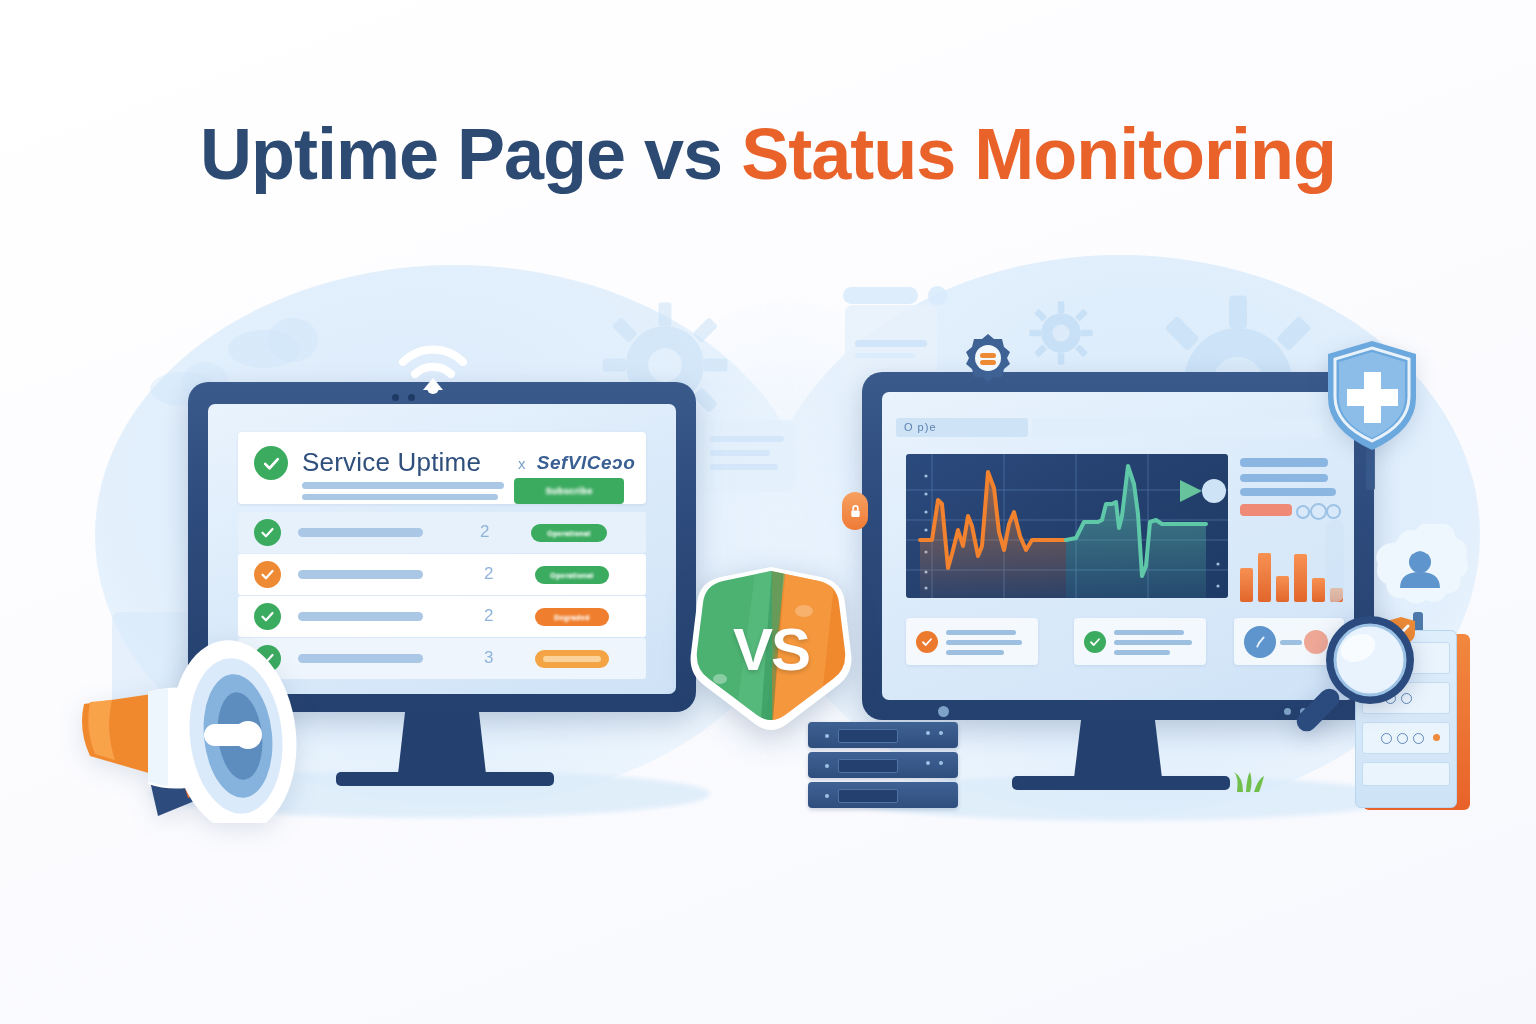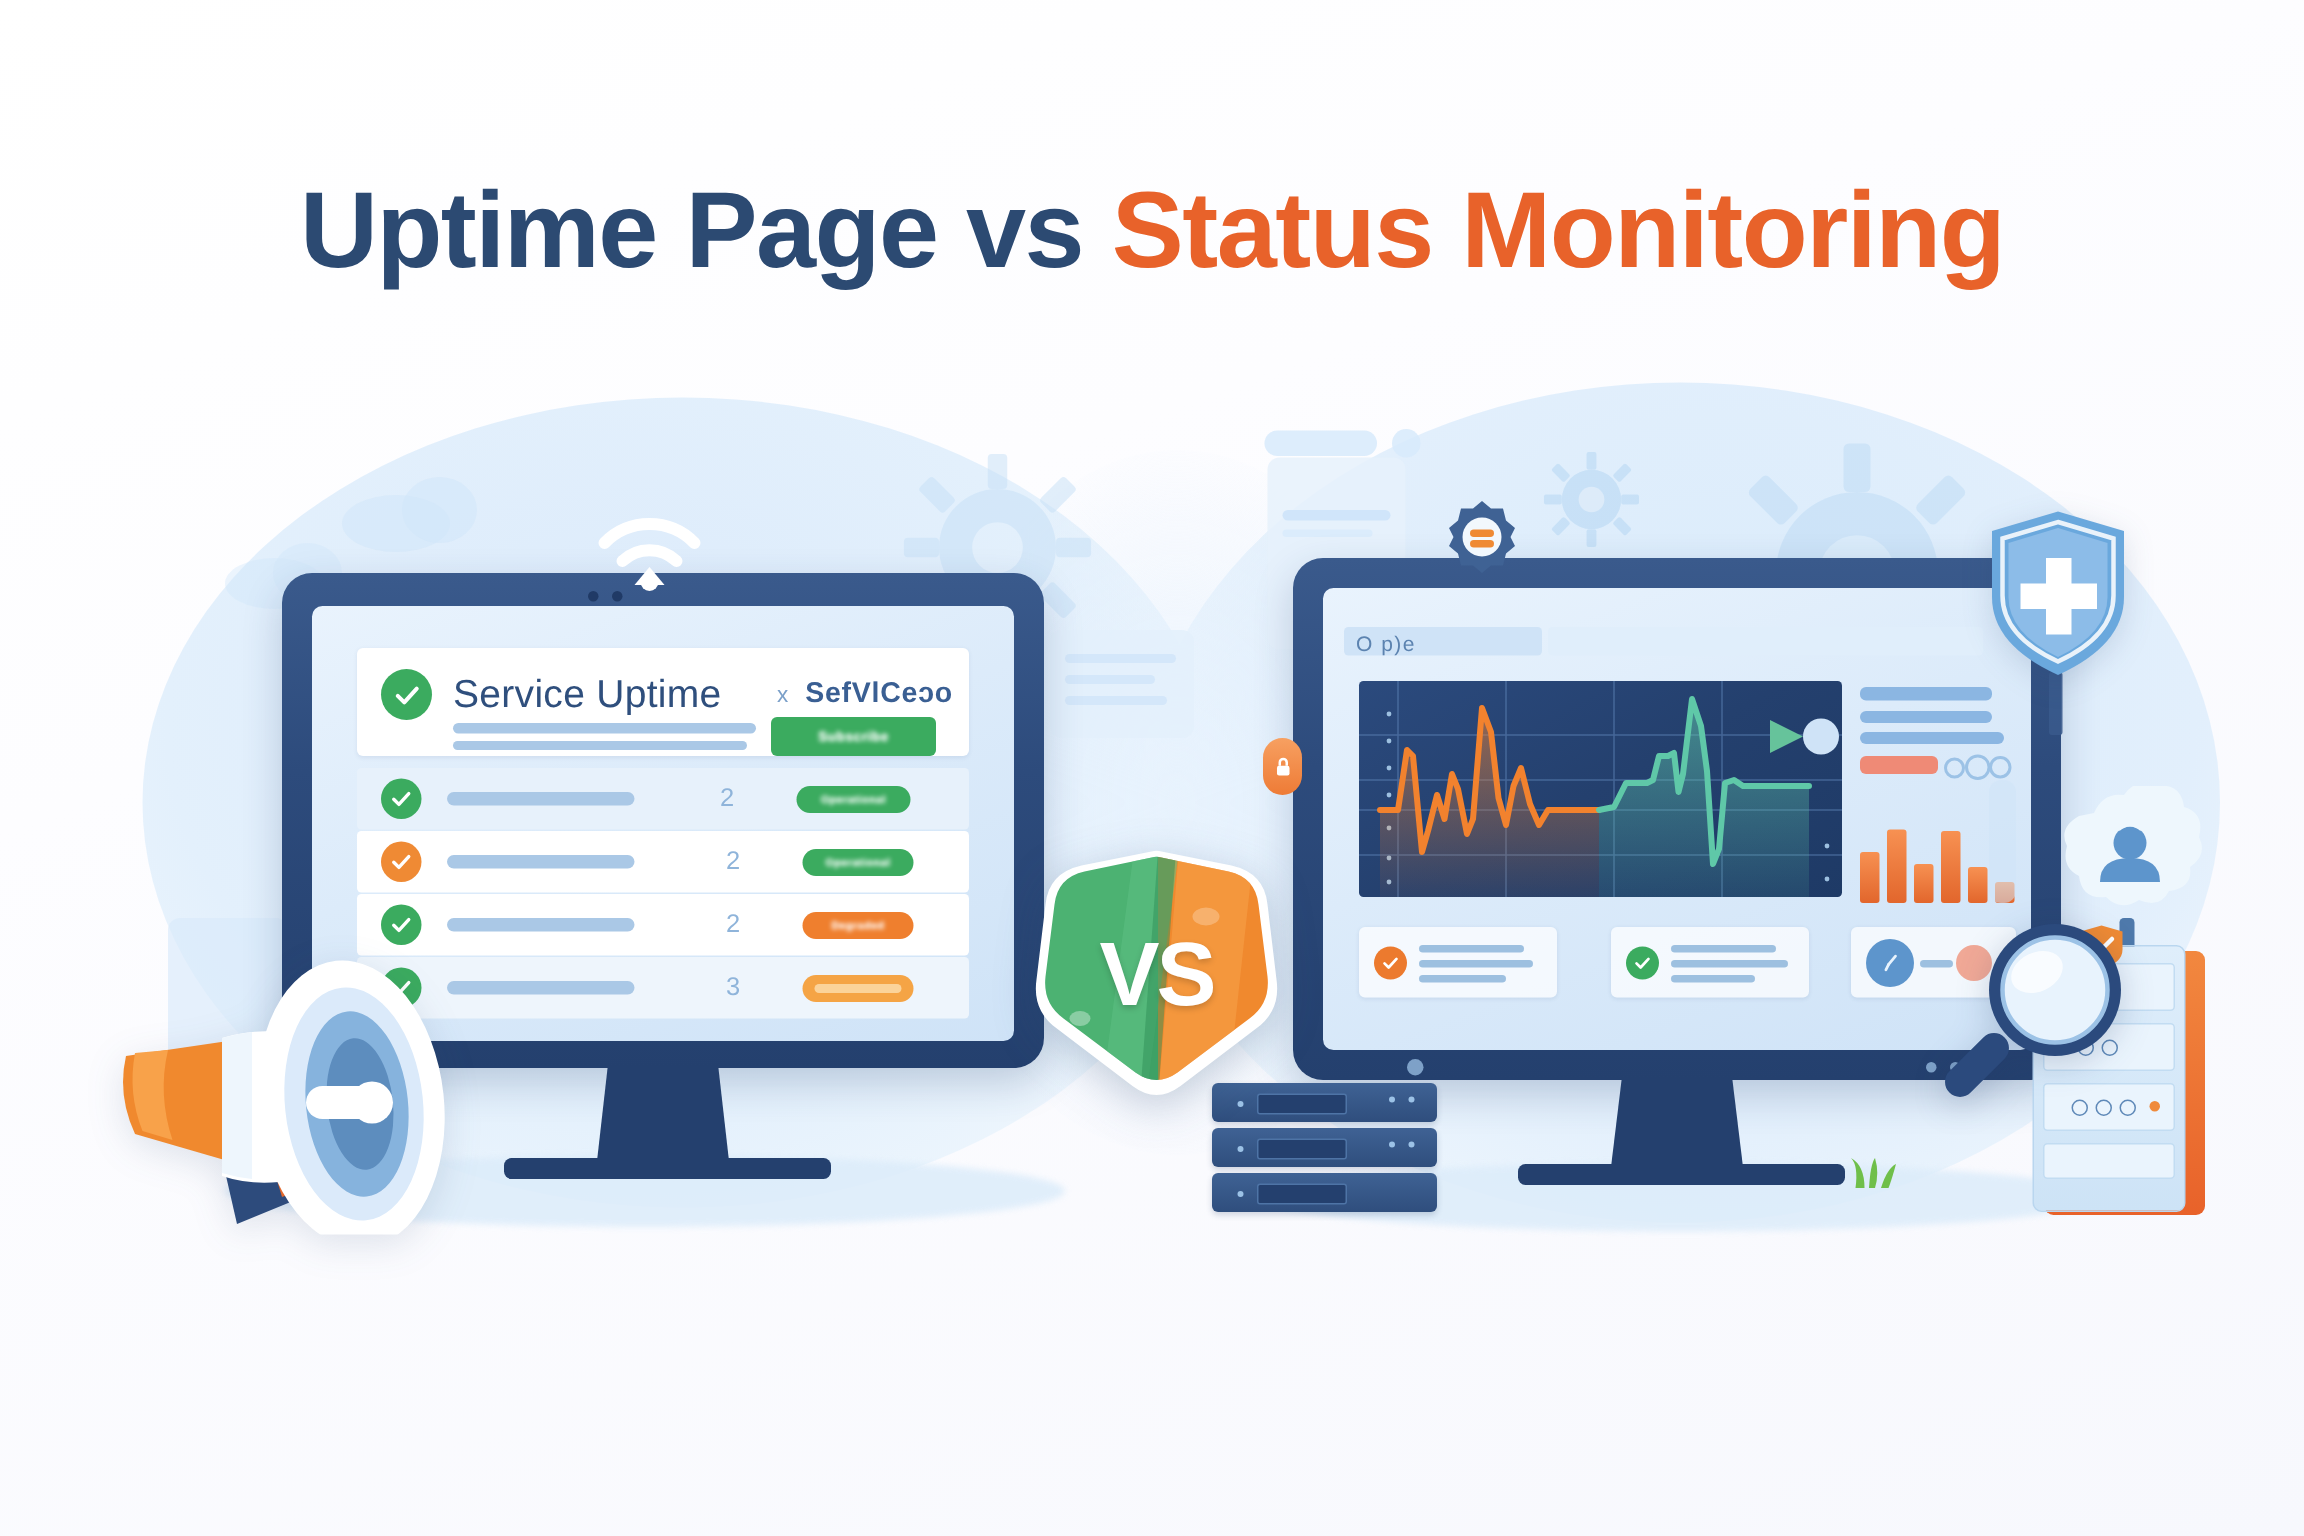--- a/index.html
+++ b/index.html
@@ -54,21 +54,21 @@
   .bar{position:absolute;background:#aac8e6;border-radius:5px;}
   .pill{position:absolute;border-radius:9px;display:flex;align-items:center;justify-content:center;
      font-size:7px;font-weight:700;color:#ffffff;letter-spacing:.4px;overflow:hidden;}
   .hdr-title{position:absolute;font-size:26px;font-weight:400;color:#2f4f7d;letter-spacing:.2px;}
   .hdr-logo{position:absolute;font-size:19px;font-weight:700;color:#3a5f93;letter-spacing:.5px;}
   .blurtxt{color:rgba(255,255,255,.92);text-shadow:0 0 2px rgba(255,255,255,.6);}
   .digit{position:absolute;font-size:17px;color:#8fb4da;font-weight:300;}
 
   
   .rs-topbar{position:absolute;background:#cfe3f7;border-radius:3px;}
-  .rs-topbar-txt{position:absolute;font-size:14px;color:#5c83b0;letter-spacing:1px;}
+  .rs-topbar-txt{position:absolute;font-size:11px;color:#5c83b0;letter-spacing:1px;}
   .graph{position:absolute;border-radius:3px;overflow:hidden;
      background:linear-gradient(150deg,#2b4a7d 0%,#24406e 50%,#1e3a66 100%);}
   .graph svg{display:block;}
   .sidelines{position:absolute;}
   .sl{position:absolute;background:#8bb6e2;border-radius:4px;}
   .sl.red{background:#ef8a76;}
   .ring{position:absolute;border:2px solid #9cc2e6;border-radius:50%;}
   .barchart{position:absolute;}
   .bc{position:absolute;border-radius:2px;
      background:linear-gradient(180deg,#f79152 0%,#e2662c 100%);}
@@ -235,21 +235,21 @@
       <div class="chk" style="left:46px;top:42px;width:34px;height:34px;background:#3bab5f;">
         <svg width="19" height="19" viewBox="0 0 24 24" fill="none" stroke="#fff" stroke-width="3.4" stroke-linecap="round" stroke-linejoin="round">
             <polyline points="4,12.5 9.5,18 20,6.5"></polyline>
           </svg>
       </div>
 
       <div class="hdr-title" style="left:94px;top:43px;">Service Uptime</div>
 
       <div class="hdr-logo" style="left:310px;top:48px;">
         <span style="color:#7ba0c9;font-weight:400;font-size:15px;">x</span>
-        <span style="margin-left:5px;">SefVlCeɔo</span>
+        <span style="margin-left:5px;font-style:italic;">SefVlCeɔo</span>
       </div>
 
       <div class="bar" style="left:94px;top:78px;width:202px;height:7px;"></div>
       <div class="bar" style="left:94px;top:90px;width:196px;height:6px;"></div>
 
       <div class="pill" style="left:306px;top:74px;width:110px;height:26px;border-radius:4px;background:#3bab5f;">
         <span class="blurtxt" style="filter:blur(1.4px);font-size:9px;">Subscribe</span>
       </div>
 
       <div class="ls-row" style="left:30px;top:108px;width:408px;height:41px;background:#e7f1fb;"></div>

